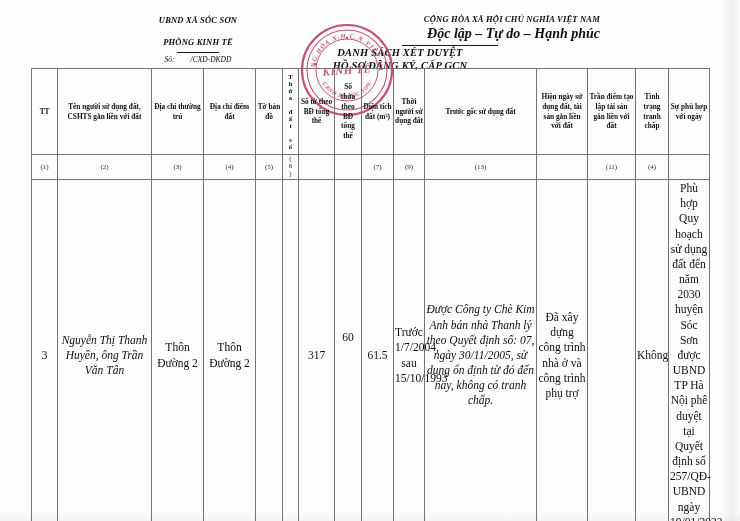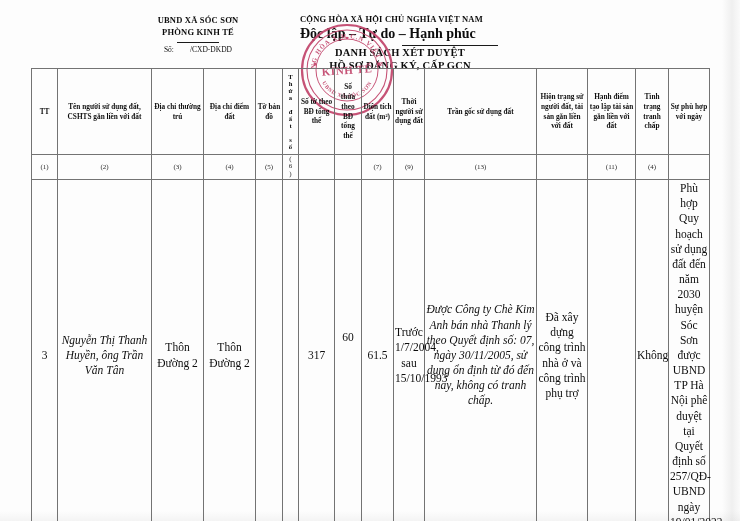--- a/index.html
+++ b/index.html
@@ -19,34 +19,34 @@
     background:linear-gradient(to right, rgba(0,0,0,0) 0%, rgba(120,120,120,.10) 55%, rgba(200,200,200,.05) 100%);
     pointer-events:none;
   }
   .scan-bottom-edge{
     position:absolute; bottom:0; left:0; width:100%; height:10px;
     background:linear-gradient(to bottom, rgba(0,0,0,0), rgba(120,120,120,.07));
     pointer-events:none;
   }
 
   
-  .doc-header{ position:relative; height:66px; }
+  .doc-header{ position:relative; height:66px;font-style:italic; }
   .hdr-left{
     position:absolute; left:108px; top:14px; width:180px; text-align:center;
   }
   .hdr-left .org1{ font-size:8.5px; font-weight:bold; letter-spacing:.2px; line-height:1.45; }
-  .hdr-left .org2{ font-size:8.5px; font-weight:bold; letter-spacing:.2px; line-height:1.45; }
+  .hdr-left .org2{ font-size:8.5px; font-weight:bold; letter-spacing:.2px; line-height:1.45;margin-top:10px; }
   .hdr-left .rule{
     width:42px; height:1px; background:#1a1a1a; margin:3px auto 2px auto;
   }
   .hdr-left .numline{ font-size:7.5px; line-height:1.4; }
   .hdr-left .numline .lbl{ margin-right:16px; }
 
   .hdr-right{
-    position:absolute; left:300px; top:14px; width:300px; text-align:left;
+    position:absolute; left:300px; top:14px; width:300px; text-align:right;
   }
   .hdr-right .nation{ font-size:8.5px; font-weight:bold; letter-spacing:.2px; }
   .hdr-right .motto{ font-size:14px; font-weight:bold; margin-top:2px; }
   .hdr-right .rule{
     width:96px; height:1px; background:#1a1a1a; margin:3px auto 0 auto;
   }
 
   .doc-title{
     position:absolute; left:250px; top:46px; width:300px; text-align:center;
     font-size:10.5px; font-weight:bold; line-height:1.28; letter-spacing:.2px;
@@ -211,23 +211,23 @@
           <span class="stackchar">ấ</span>
           <span class="stackchar">t</span>
           <span class="stackchar">&nbsp;</span>
           <span class="stackchar">s</span>
           <span class="stackchar">ố</span>
       </th>
       <th>Số tờ theo BĐ tổng thể</th>
       <th>Số thửa theo BĐ tổng thể</th>
       <th>Diện tích đất (m²)</th>
       <th>Thời người sử dụng đất</th>
-      <th>Trần gốc sử dụng đất</th>
-      <th>Hiện trạng sử người đất, tài sản gắn liền với đất</th>
-      <th>Hạnh điểm tạo lập tài sản gắn liền với đất</th>
+      <th>Trước gốc sử dụng đất</th>
+      <th>Hiện ngày sử dụng đất, tài sản gắn liền với đất</th>
+      <th>Trần điểm tạo lập tài sản gắn liền với đất</th>
       <th>Tình trạng tranh chấp</th>
       <th>Sự phù hợp với ngày</th>
     </tr>
     <tr class="hdr-num">
       <td>(1)</td>
       <td>(2)</td>
       <td>(3)</td>
       <td>(4)</td>
       <td>(5)</td>
       <td class="vert-num">

